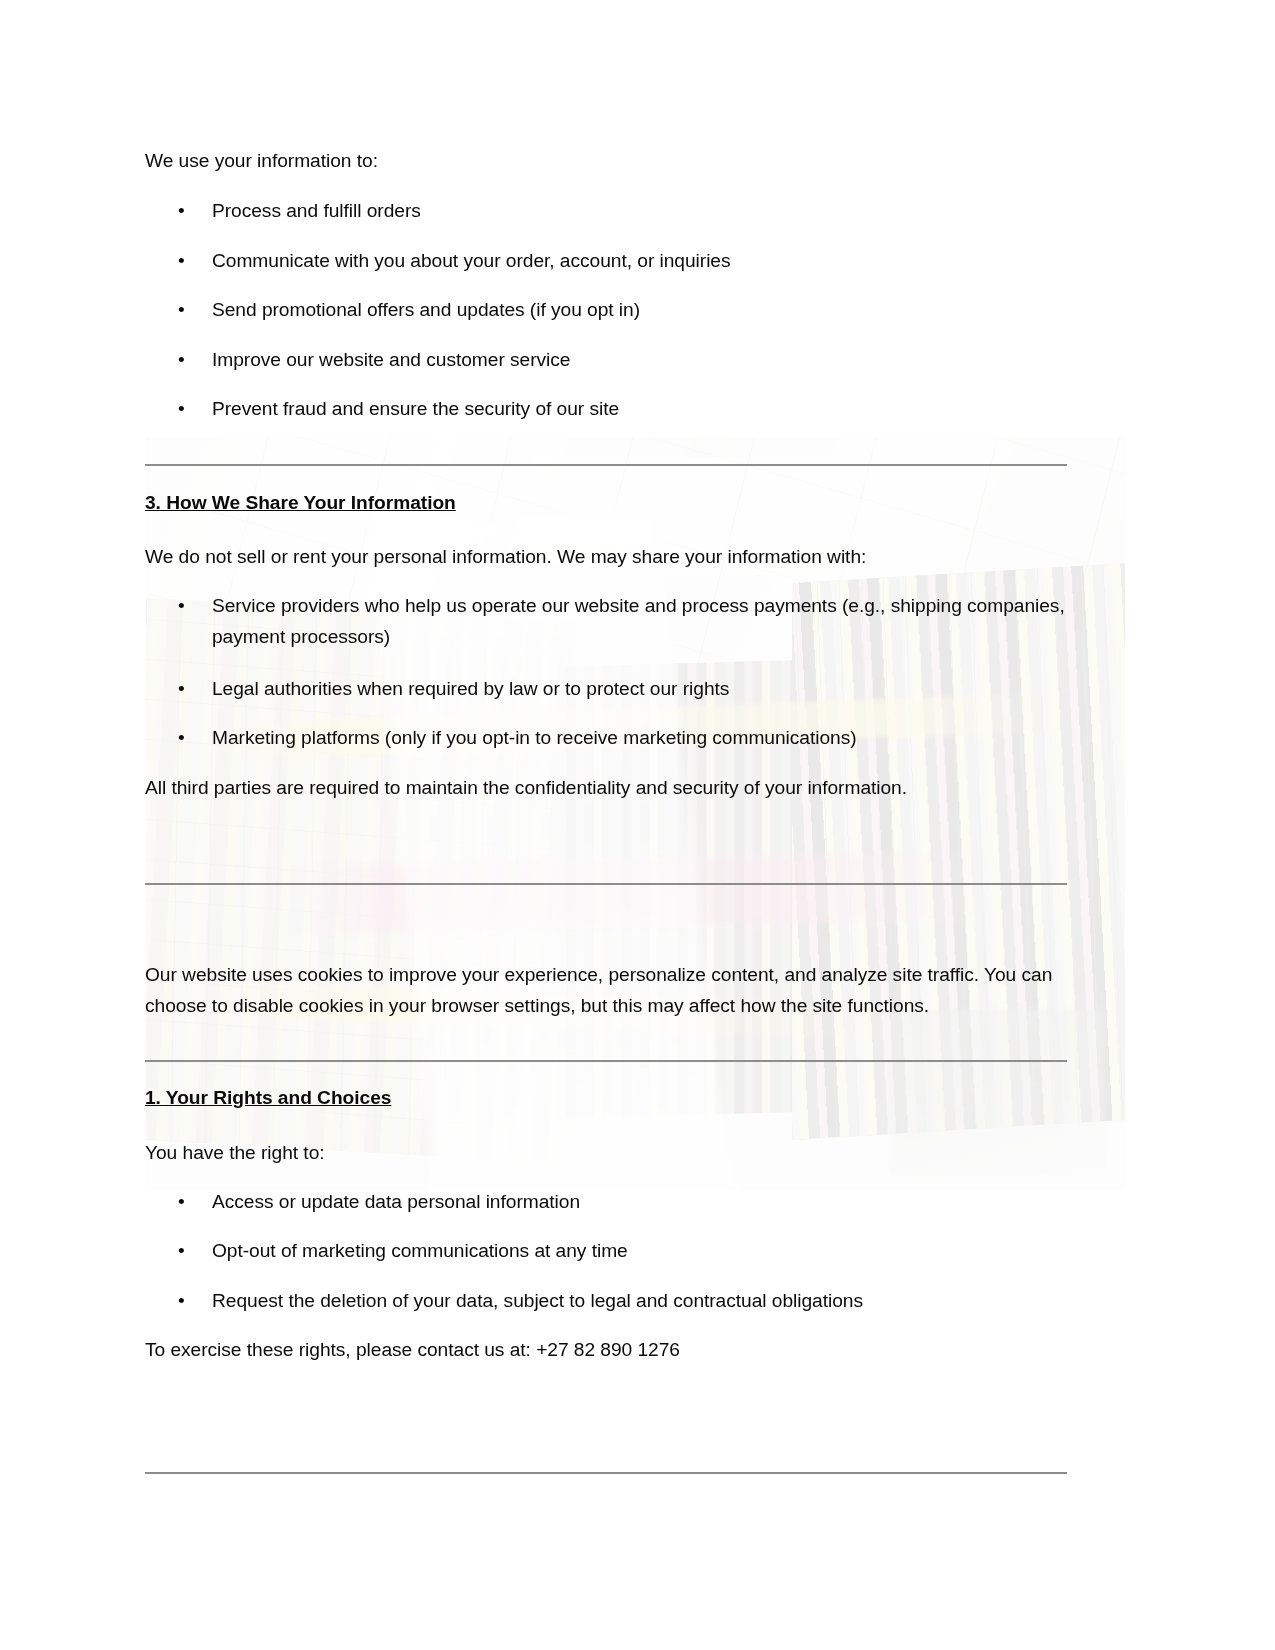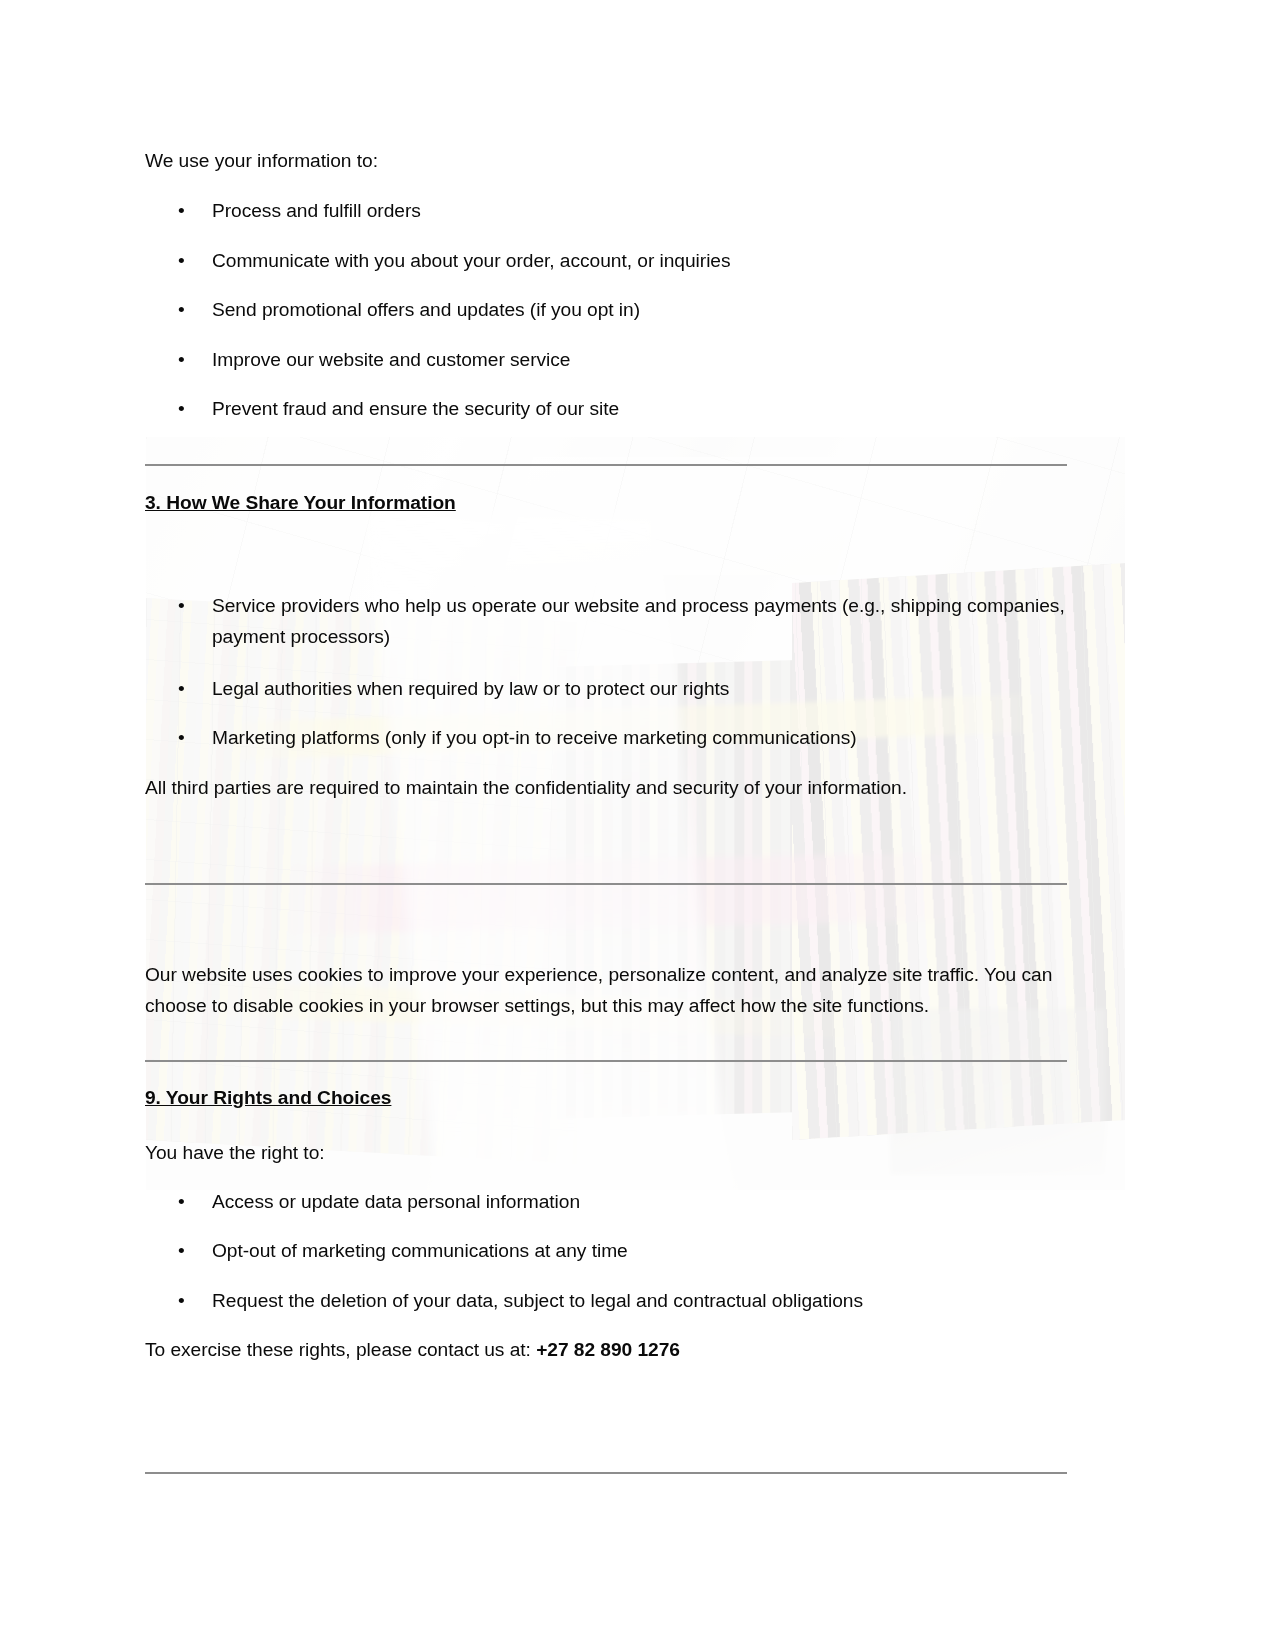--- a/index.html
+++ b/index.html
@@ -234,21 +234,21 @@
   hr.rule {
     position: absolute;
     left: 145px;
     width: 922px;
     height: 0;
     margin: 0;
     border: none;
     border-top: 2px solid #8d8d8d;
   }
 
-  .bold-inline { font-weight: bold; }
+  .bold-inline { font-weight: normal; }
 </style>
 </head>
 <body>
 
 <div class="bg-photo">
   <div class="photo-inner">
     <div class="ph-ceiling"></div>
     <div class="ph-ceiling-grid"></div>
     <div class="ph-floor"></div>
     <div class="ph-rack-left"></div>
@@ -285,20 +285,21 @@
     <span class="btext">Improve our website and customer service</span>
   </div>
   <div class="bullet-row" style="top:393px;">
     <span class="marker">•</span>
     <span class="btext">Prevent fraud and ensure the security of our site</span>
   </div>
 
   <hr class="rule" style="top:464px;">
 
   <div class="heading" style="top:492px;">3. How We Share Your Information</div>
+  <div class="para" style="top:541px;">We do not sell or rent your personal information. We may share your information with:</div>
 
   <div class="bullet-row" style="top:590px;">
     <span class="marker">•</span>
     <span class="btext">Service providers who help us operate our website and process payments (e.g., shipping companies, payment processors)</span>
   </div>
   <div class="bullet-row" style="top:673px;">
     <span class="marker">•</span>
     <span class="btext">Legal authorities when required by law or to protect our rights</span>
   </div>
   <div class="bullet-row" style="top:722px;">
@@ -307,21 +308,21 @@
   </div>
 
   <div class="para" style="top:772px;">All third parties are required to maintain the confidentiality and security of your information.</div>
 
   <hr class="rule" style="top:883px;">
 
   <div class="para" style="top:959px;">Our website uses cookies to improve your experience, personalize content, and analyze site traffic. You can choose to disable cookies in your browser settings, but this may affect how the site functions.</div>
 
   <hr class="rule" style="top:1060px;">
 
-  <div class="heading" style="top:1087px;">9. Your Rights and Choices</div>
+  <div class="heading" style="top:1087px;">1. Your Rights and Choices</div>
   <div class="para" style="top:1137px;">You have the right to:</div>
 
   <div class="bullet-row" style="top:1186px;">
     <span class="marker">•</span>
     <span class="btext">Access or update data personal information</span>
   </div>
   <div class="bullet-row" style="top:1235px;">
     <span class="marker">•</span>
     <span class="btext">Opt-out of marketing communications at any time</span>
   </div>

